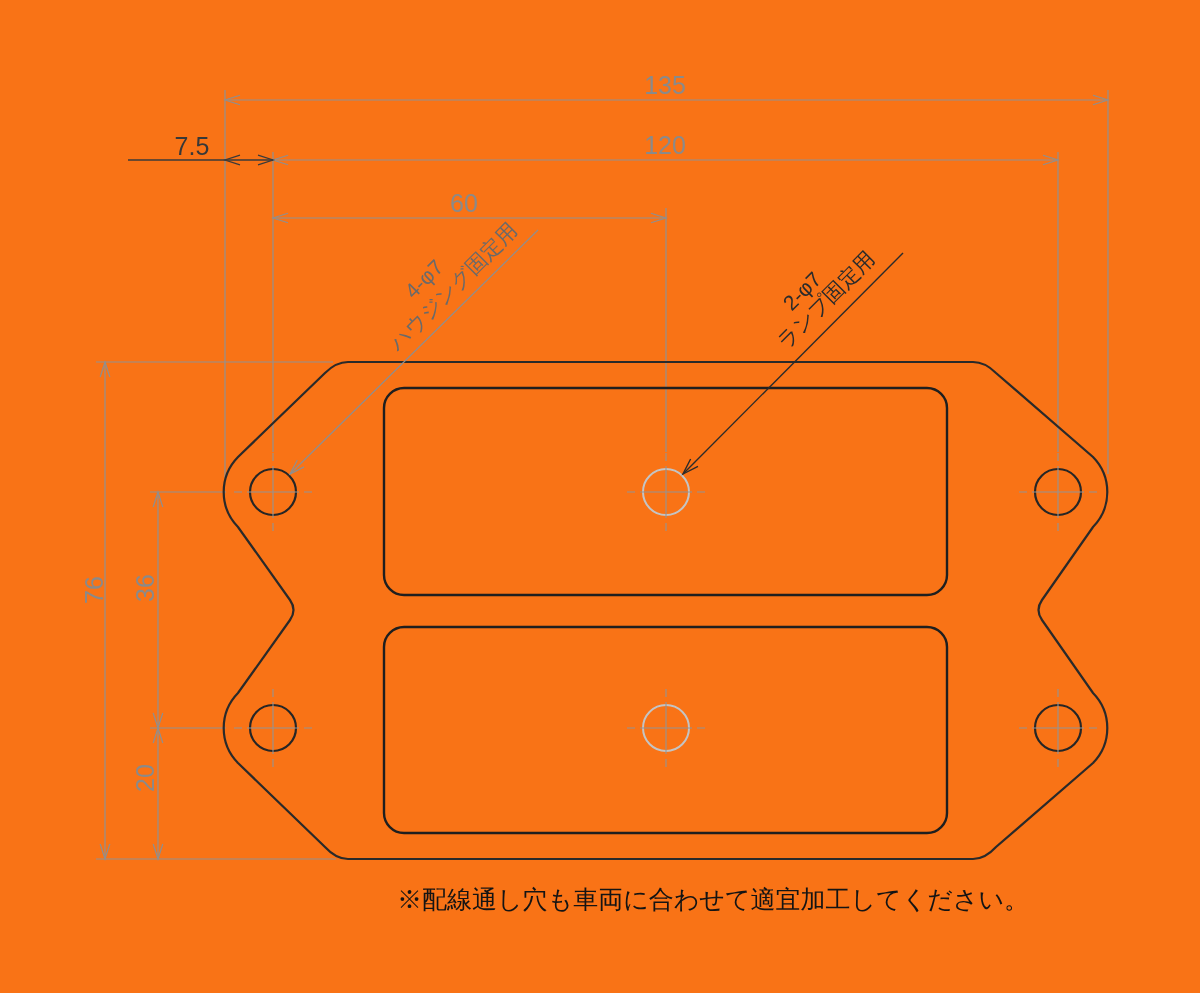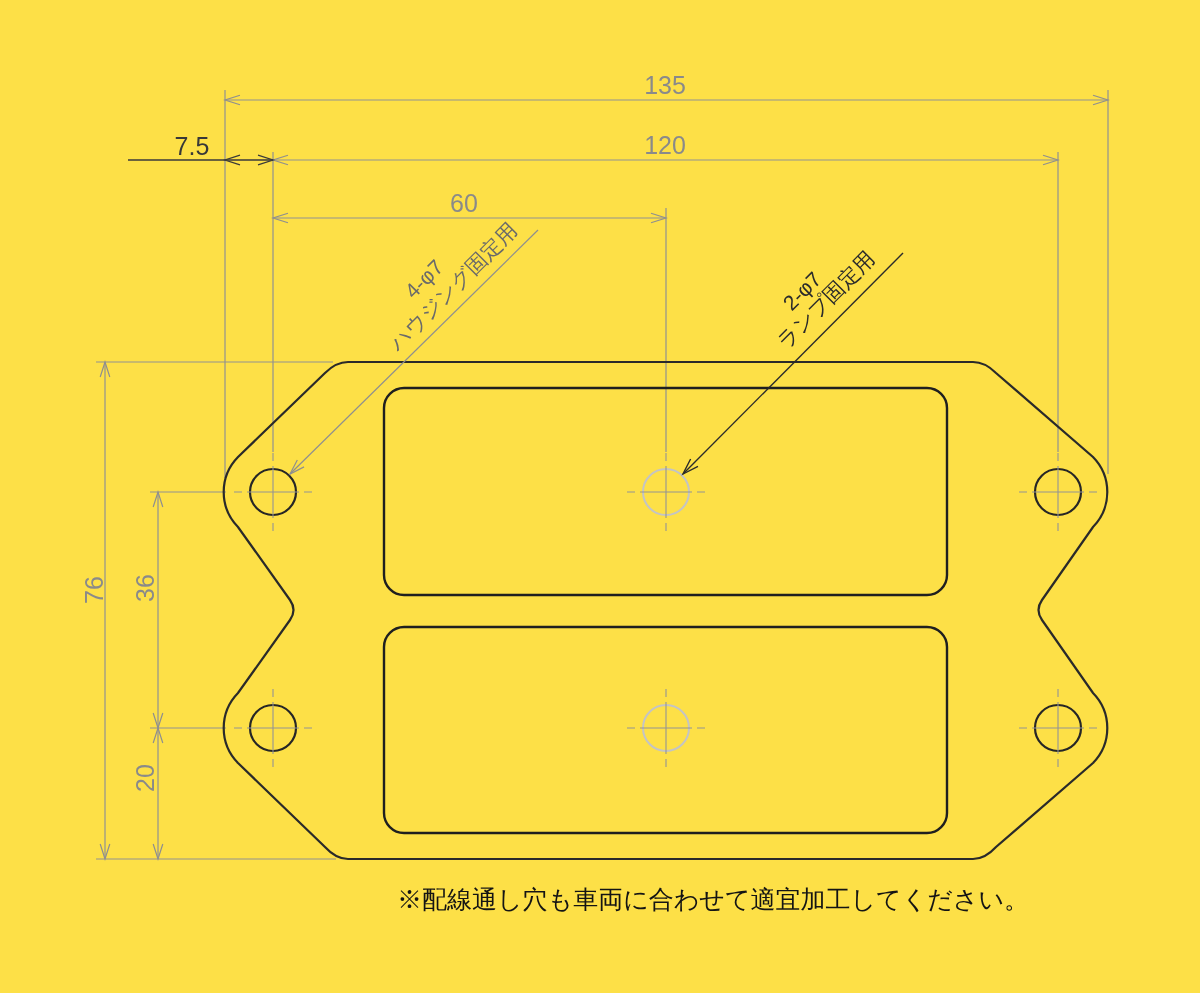--- a/index.html
+++ b/index.html
@@ -1,20 +1,20 @@
 <!DOCTYPE html>
 <html><head>
 <meta charset="utf-8">
 <style>
   html, body { margin: 0; padding: 0; background: #ffffff; }
   .canvas {
     position: relative;
     width: 1200px;
     height: 993px;
-    background: #fde047;
+    background: #f97316;
     font-family: "Liberation Sans", sans-serif;
   }
   svg { display: block; }
   
   .thin  { stroke: #919191; stroke-width: 1.2; fill: none; }
   .dark7 { stroke: #3a3a3a; stroke-width: 1.3; fill: none; }
   .outline { stroke: #2a2a2a; stroke-width: 2.2; fill: none; }
   .opening { stroke: #1f1f1f; stroke-width: 2.4; fill: none; }
   .holeDark  { stroke: #262626; stroke-width: 2.2; fill: none; }
   .holeLight { stroke: #c4c4c4; stroke-width: 2.0; fill: none; }

